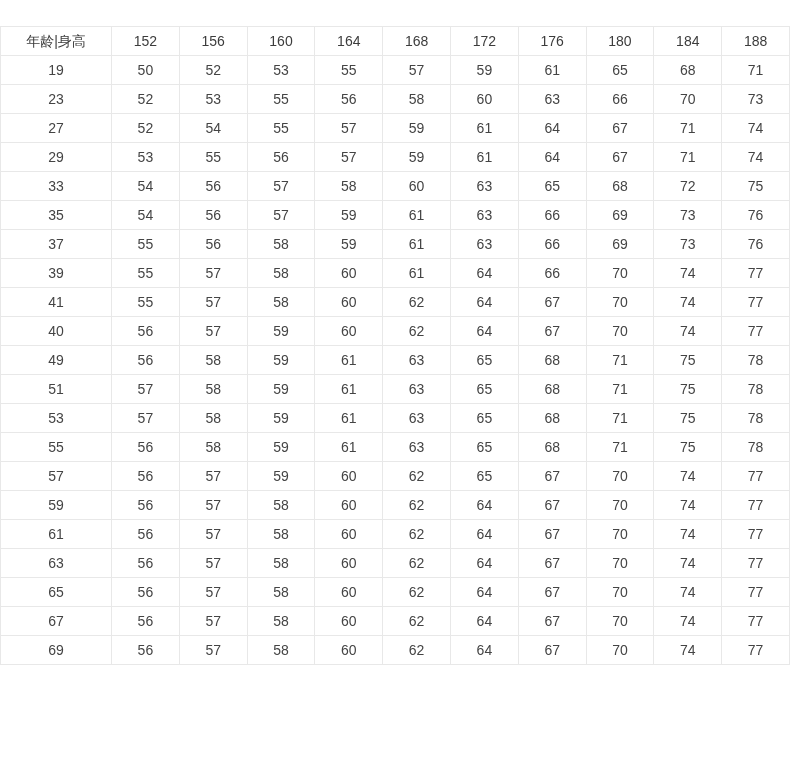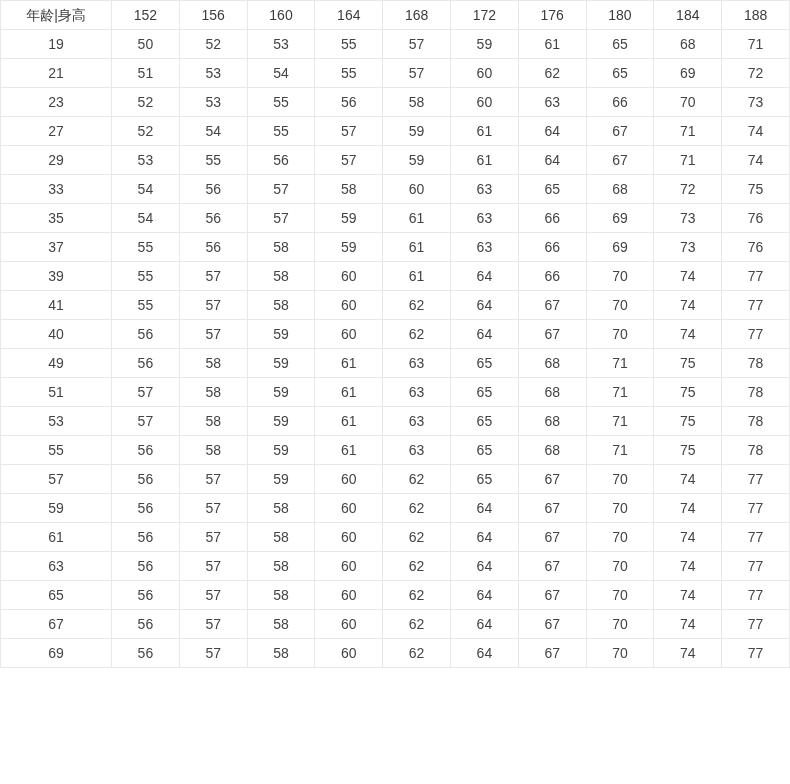--- a/index.html
+++ b/index.html
@@ -3,20 +3,21 @@
 <meta charset="utf-8">
 <style>
   html, body {
     margin: 0;
     padding: 0;
     background: #ffffff;
     font-family: "Liberation Sans", "DejaVu Sans", sans-serif;
   }
   .table-wrap {
     width: 790px;
+    margin-top: 26px;
   }
   table.data-table {
     border-collapse: collapse;
     table-layout: fixed;
     width: 790px;
     background: #ffffff;
   }
   table.data-table th,
   table.data-table td {
     border: 1px solid #e8e8e8;
@@ -76,33 +77,20 @@
           <td>53</td>
           <td>55</td>
           <td>57</td>
           <td>59</td>
           <td>61</td>
           <td>65</td>
           <td>68</td>
           <td>71</td>
         </tr>
         <tr>
-          <td>21</td>
-          <td>51</td>
-          <td>53</td>
-          <td>54</td>
-          <td>55</td>
-          <td>57</td>
-          <td>60</td>
-          <td>62</td>
-          <td>65</td>
-          <td>69</td>
-          <td>72</td>
-        </tr>
-        <tr>
           <td>23</td>
           <td>52</td>
           <td>53</td>
           <td>55</td>
           <td>56</td>
           <td>58</td>
           <td>60</td>
           <td>63</td>
           <td>66</td>
           <td>70</td>

